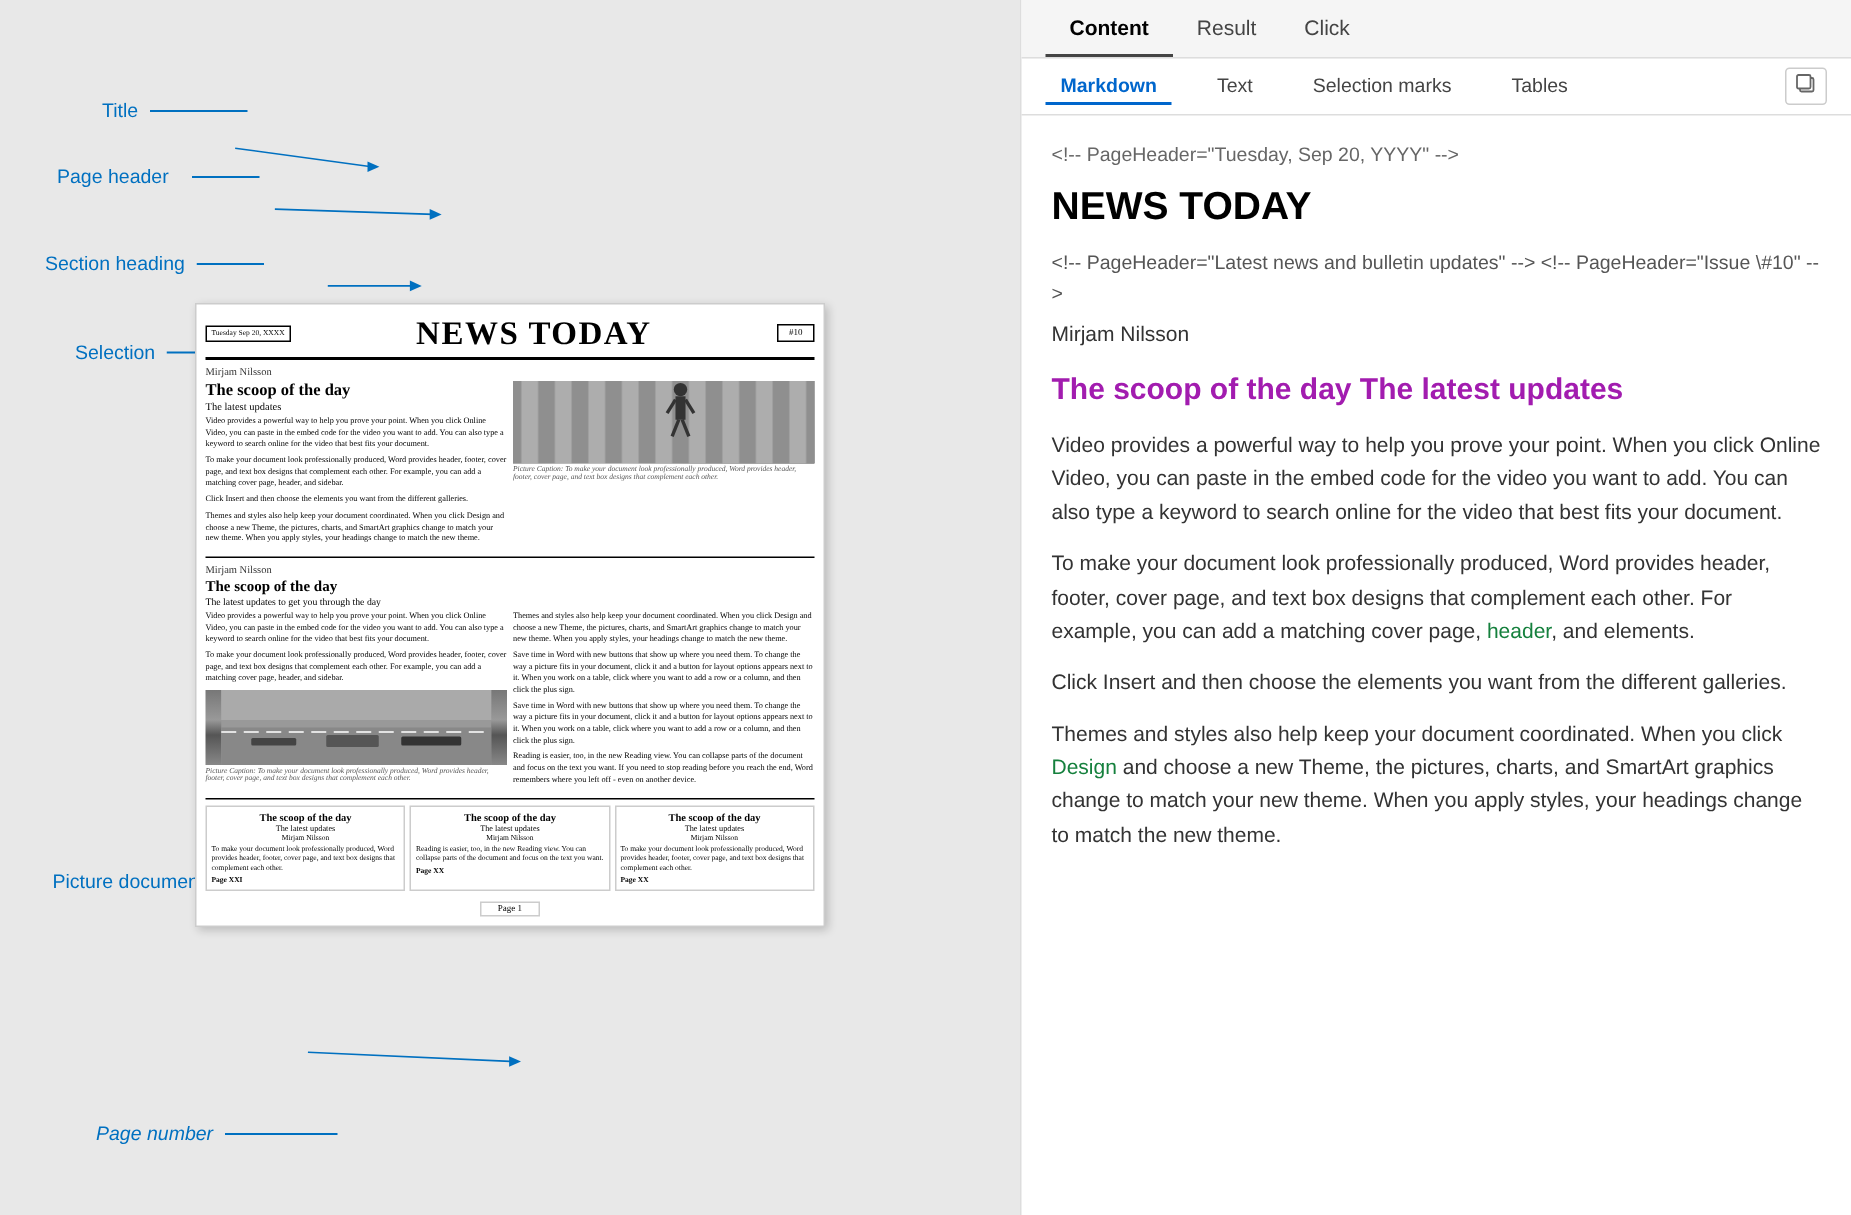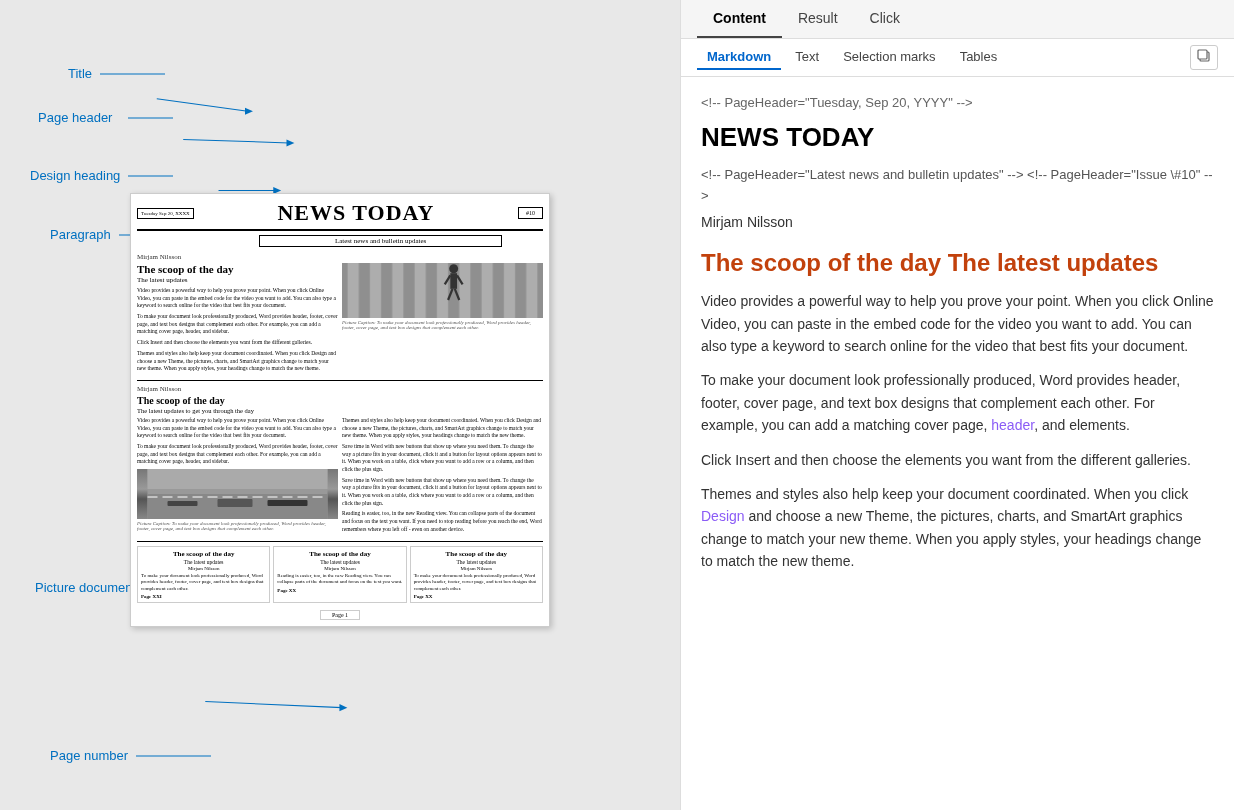--- a/index.html
+++ b/index.html
@@ -222,21 +222,21 @@
       align-items: center;
       gap: 4px;
     }
 
     
     .ann-title { top: 46px; left: 48px; }
     .ann-page-header { top: 90px; left: 18px; gap: 12px; }
     .ann-section-heading { top: 148px; left: 10px; }
     .ann-paragraph { top: 207px; left: 30px; }
     .ann-picture-caption { top: 560px; left: 15px; }
-    .ann-page-number { top: 728px; left: 30px; }
+    .ann-page-number { top: 728px; left: 44px; font-style: italic; }
 
     
     .arrows-overlay {
       position: absolute;
       top: 0; left: 0;
       width: 100%;
       height: 100%;
       pointer-events: none;
     }
 
@@ -269,21 +269,21 @@
       color: #000;
       font-weight: 600;
       border-bottom: 2px solid #444;
     }
 
     .sub-tabs-bar {
       display: flex;
       align-items: flex-end;
       padding: 6px 16px;
       border-bottom: 1px solid #ddd;
-      gap: 4px;
+      gap: 20px;
     }
 
     .sub-tab {
       padding: 4px 10px;
       font-size: 13px;
       cursor: pointer;
       color: #444;
       border-bottom: 2px solid transparent;
     }
 
@@ -332,36 +332,36 @@
       margin-bottom: 4px;
     }
 
     .author-display {
       font-size: 14px;
       color: #333;
       margin-bottom: 14px;
     }
 
     .article-heading {
-      font-size: 24px;
+      font-size: 20px;
       font-weight: bold;
-      color: #c2410c;
+      color: #a21caf;
       margin-bottom: 12px;
       line-height: 1.3;
     }
 
     .body-paragraph {
       font-size: 14px;
       line-height: 1.6;
       color: #333;
       margin-bottom: 12px;
     }
 
     .link-text {
-      color: #8b5cf6;
+      color: #15803d;
       text-decoration: none;
     }
   </style>
 </head>
 <body>
 
 <div class="left-panel">
   <div class="annotation-area">
 
     <svg class="arrows-overlay" viewBox="0 0 680 810" xmlns="http://www.w3.org/2000/svg">
@@ -393,28 +393,28 @@
     </div>
 
     <div class="annotation ann-page-header">
       <span>Page header</span>
       <svg width="50" height="12" style="display:inline-block;vertical-align:middle;margin-left:4px">
           <line x1="0" y1="6" x2="45" y2="6" stroke="#0070c0" stroke-width="1.2"></line>
         </svg>
     </div>
 
     <div class="annotation ann-section-heading">
-      <span>Design heading</span>
+      <span>Section heading</span>
       <svg width="50" height="12" style="display:inline-block;vertical-align:middle;margin-left:4px">
           <line x1="0" y1="6" x2="45" y2="6" stroke="#0070c0" stroke-width="1.2"></line>
         </svg>
     </div>
 
     <div class="annotation ann-paragraph">
-      <span>Paragraph</span>
+      <span>Selection</span>
       <svg width="80" height="12" style="display:inline-block;vertical-align:middle;margin-left:4px">
           <line x1="0" y1="6" x2="75" y2="6" stroke="#0070c0" stroke-width="1.2"></line>
         </svg>
     </div>
 
     <div class="annotation ann-picture-caption">
       <span>Picture document</span>
       <svg width="60" height="12" style="display:inline-block;vertical-align:middle;margin-left:4px">
           <line x1="0" y1="6" x2="55" y2="6" stroke="#0070c0" stroke-width="1.2"></line>
         </svg>
@@ -428,23 +428,20 @@
     </div>
 
     <div class="newspaper" style="margin-left:40px; margin-top:10px;">
 
       <div class="newspaper-header">
         <div class="newspaper-date-box">
           <div style="font-size:5px;">Tuesday Sep 20, XXXX</div>
         </div>
         <div class="newspaper-title">NEWS TODAY</div>
         <div class="newspaper-issue-box">#10</div>
-      </div>
-      <div style="text-align:center; margin: 2px 0;">
-        <span class="newspaper-subtitle">Latest news and bulletin updates</span>
       </div>
 
       <div class="newspaper-body">
         <div class="author-name">Mirjam Nilsson</div>
 
         <div class="columns-2">
           <div class="col">
             <div class="section-title">The scoop of the day</div>
             <div class="section-subtitle">The latest updates</div>
             <div class="article-text">Video provides a powerful way to help you prove your point. When you click Online Video, you can paste in the embed code for the video you want to add. You can also type a keyword to search online for the video that best fits your document.</div>

